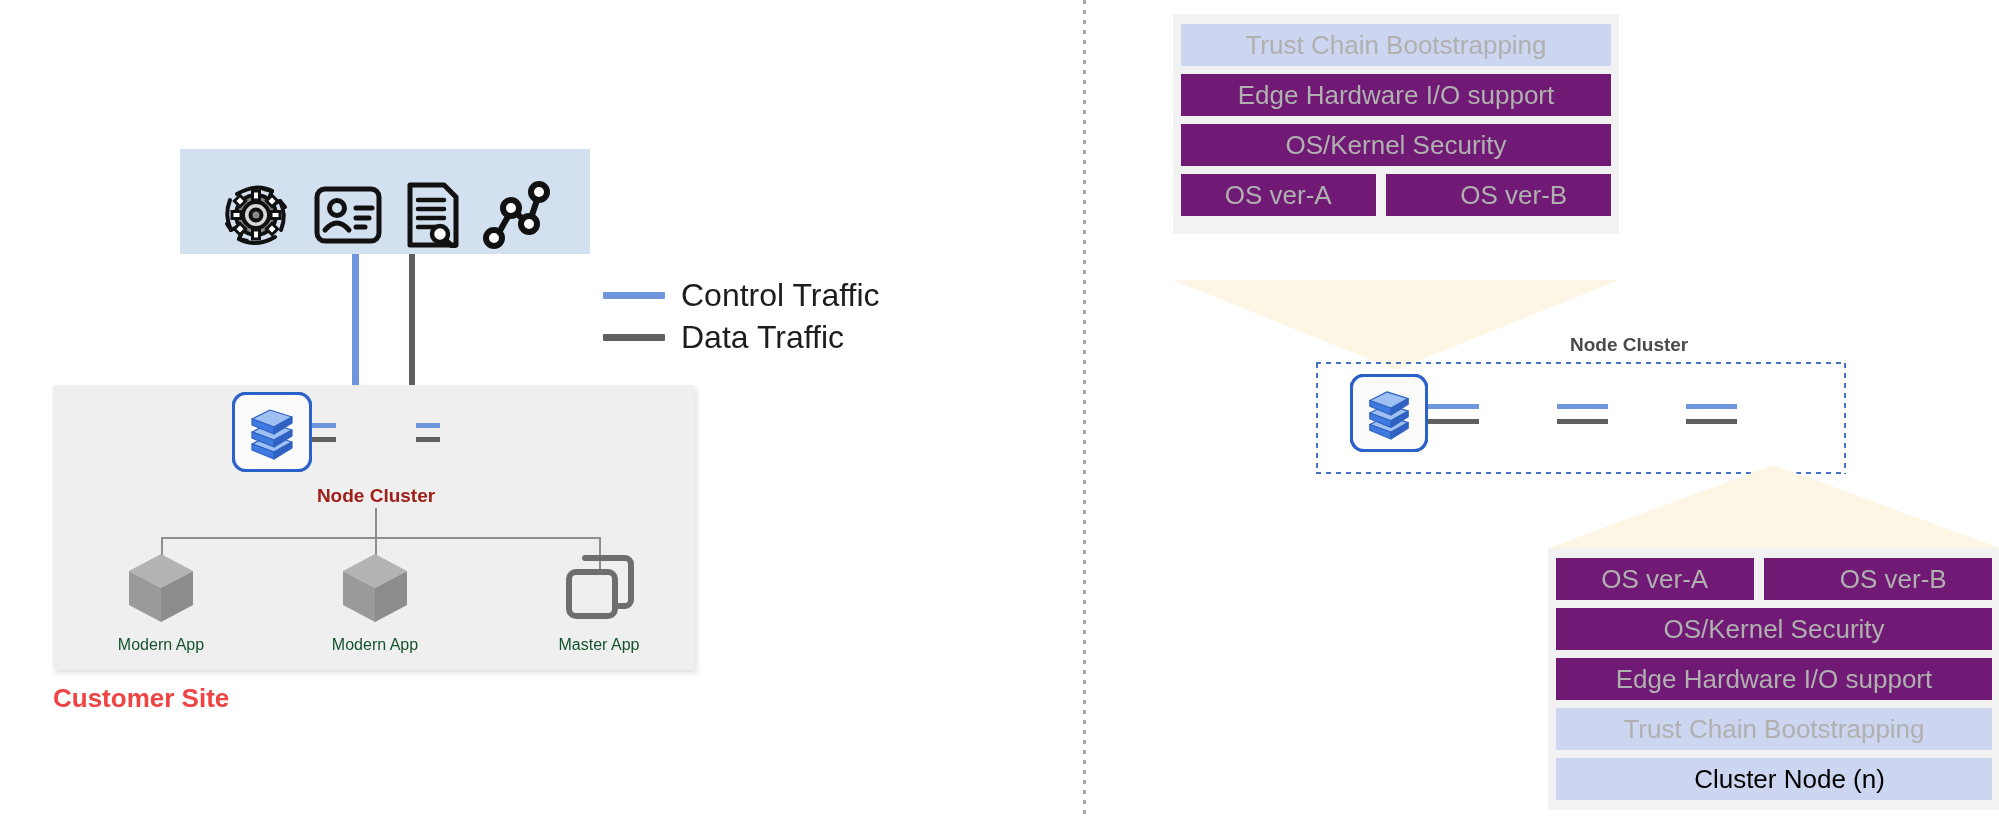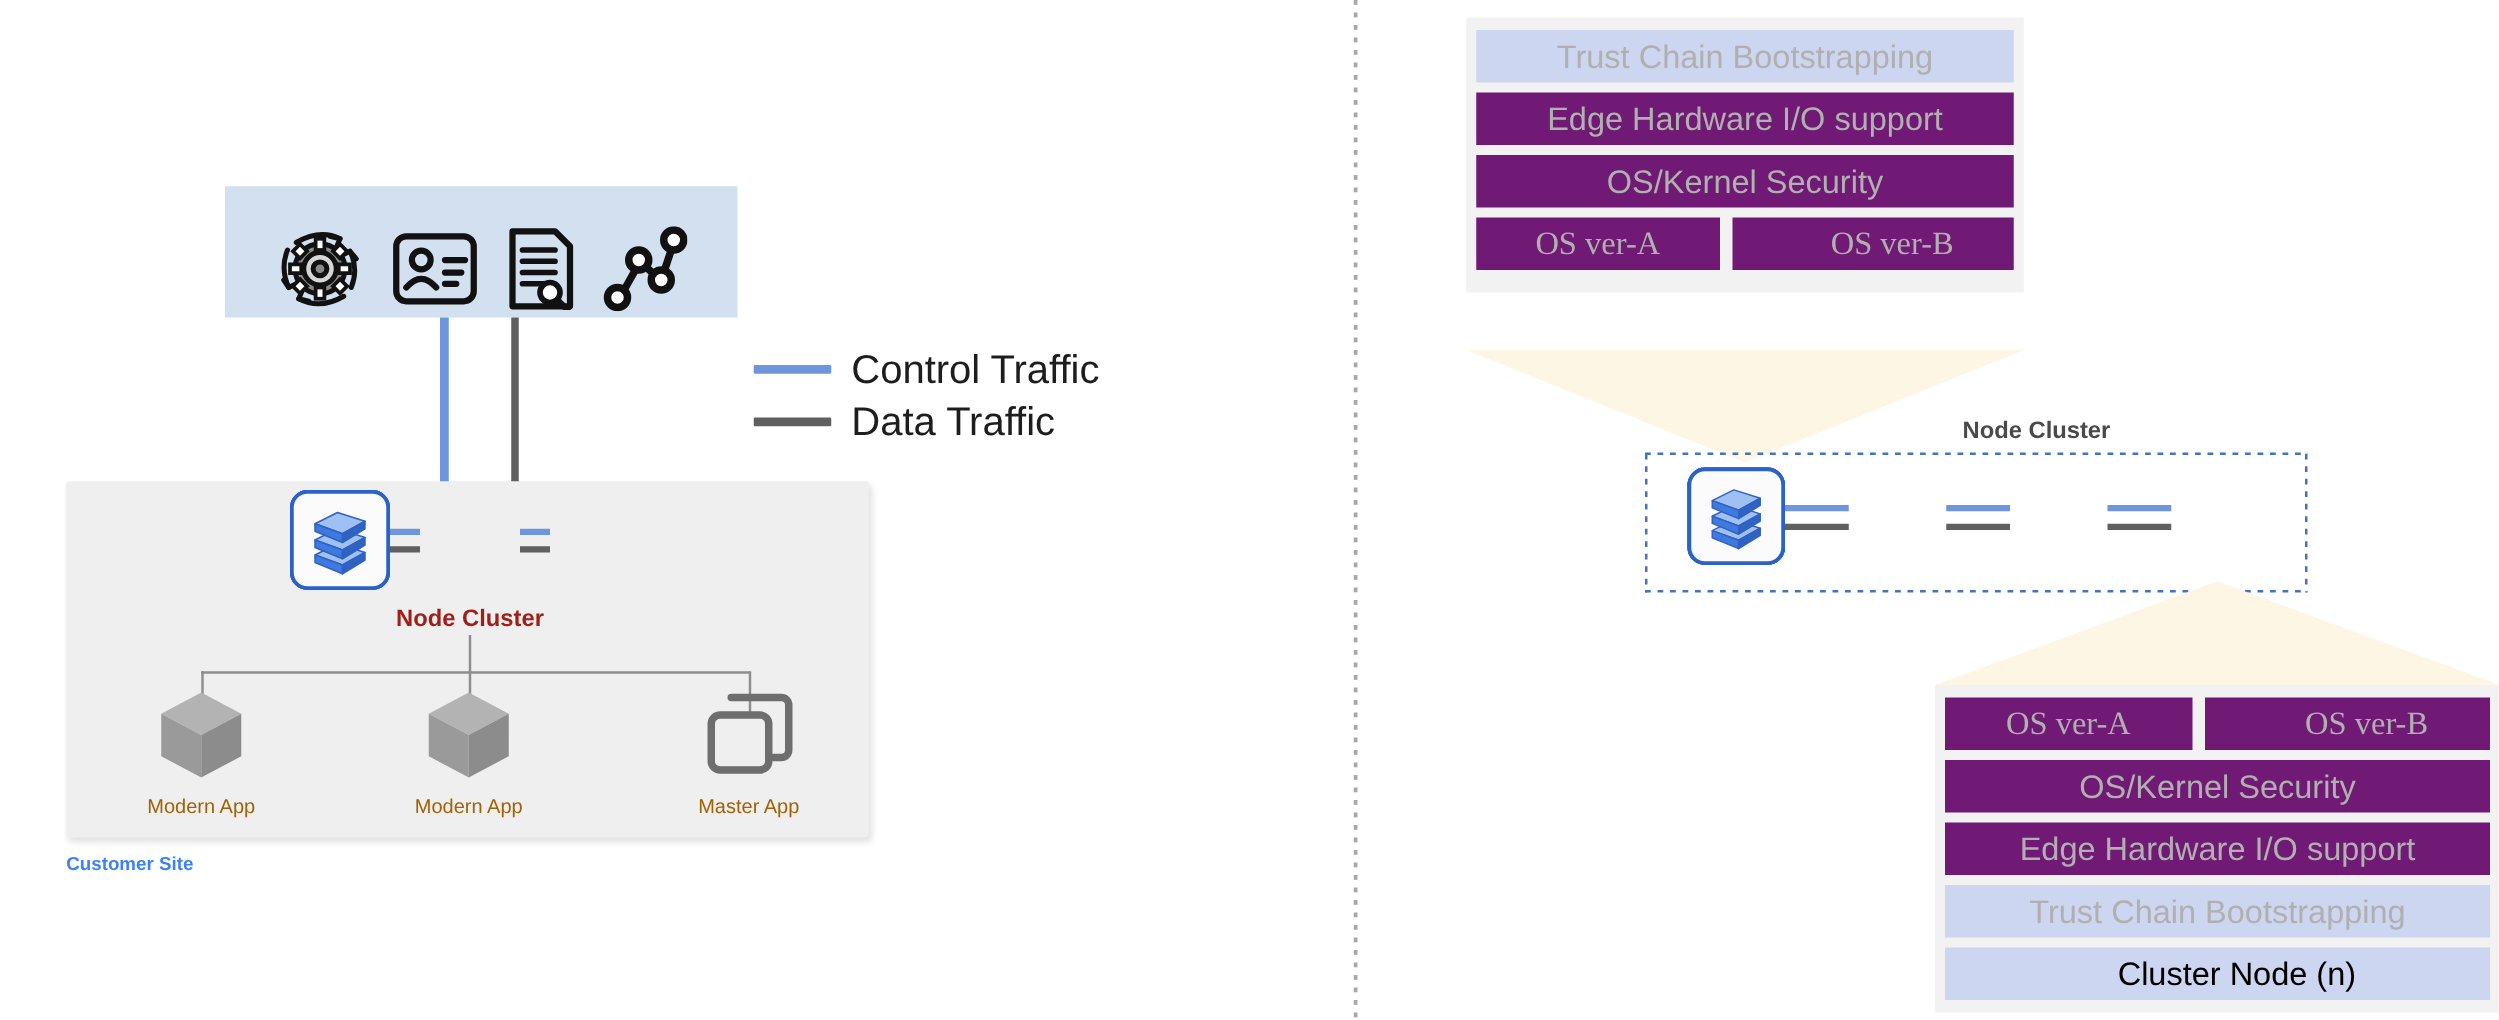--- a/index.html
+++ b/index.html
@@ -55,21 +55,21 @@
 
   
   .cust-site {
     position: absolute; left: 53px; top: 385px;
     width: 642px; height: 285px;
     background: #efefef; border-radius: 3px;
     box-shadow: 2px 3px 5px rgba(0,0,0,.12);
   }
   .cust-label {
     position: absolute; left: 53px; top: 683px;
-    font-size: 15px; font-weight: bold; color: #3b82f6;
+    font-size: 26px; font-weight: bold; color: #ef4444;
   }
 
   
   .lcluster { position: absolute; left: 232px; top: 392px; width: 288px; height: 80px; }
   .node-box {
     position: absolute; top: 0;
     width: 80px; height: 80px;
     border: 3px solid #2b62c9; border-radius: 14px;
     background: #fbfbfb;
     display: flex; align-items: center; justify-content: center;
@@ -86,40 +86,40 @@
   }
 
   
   .tree-stem   { position: absolute; left: 375px; top: 508px; width: 2px; height: 30px; background: #8e8e8e; }
   .tree-bar    { position: absolute; left: 161px; top: 537px; width: 439px; height: 2px; background: #8e8e8e; }
   .tree-drop   { position: absolute; top: 537px; width: 2px; height: 34px; background: #8e8e8e; }
   .tree-drop.a { left: 161px; } .tree-drop.b { left: 375px; } .tree-drop.c { left: 599px; }
 
   .app { position: absolute; top: 546px; width: 150px; text-align: center; }
   .app.a { left: 86px; } .app.b { left: 300px; } .app.c { left: 524px; }
-  .app-label { margin-top: 6px; font-size: 16px; color: #a16207; }
+  .app-label { margin-top: 6px; font-size: 16px; color: #14532d; }
 
   
   .stack {
     position: absolute;
     background: #f2f2f2;
     padding: 10px 8px;
   }
   .stack.master { left: 1173px; top: 14px; width: 446px; }
   .stack.worker { left: 1548px; top: 548px; width: 452px; }
   .bar {
     height: 42px; margin-bottom: 8px;
     display: flex; align-items: center; justify-content: center;
     font-size: 26px; color: #b0b0b0;
   }
   .bar:last-child { margin-bottom: 0; padding-left: 31px; }
   .bar.blue  { background: #ccd6f0; }
   .bar.teal  { background: #701a75; }
   .bar.title { color: #000000; }
-  .bar-row { display: flex; gap: 10px; margin-bottom: 8px; font-family: Liberation Serif, serif; }
+  .bar-row { display: flex; gap: 10px; margin-bottom: 8px; }
   .bar-row .bar { flex: 1; margin-bottom: 0; }
 
   
   .funnel { position: absolute; width: 0; height: 0; }
   .funnel.down {
     left: 1173px; top: 280px;
     border-left: 223px solid transparent;
     border-right: 223px solid transparent;
     border-top: 90px solid #fdf6e5;
   }

